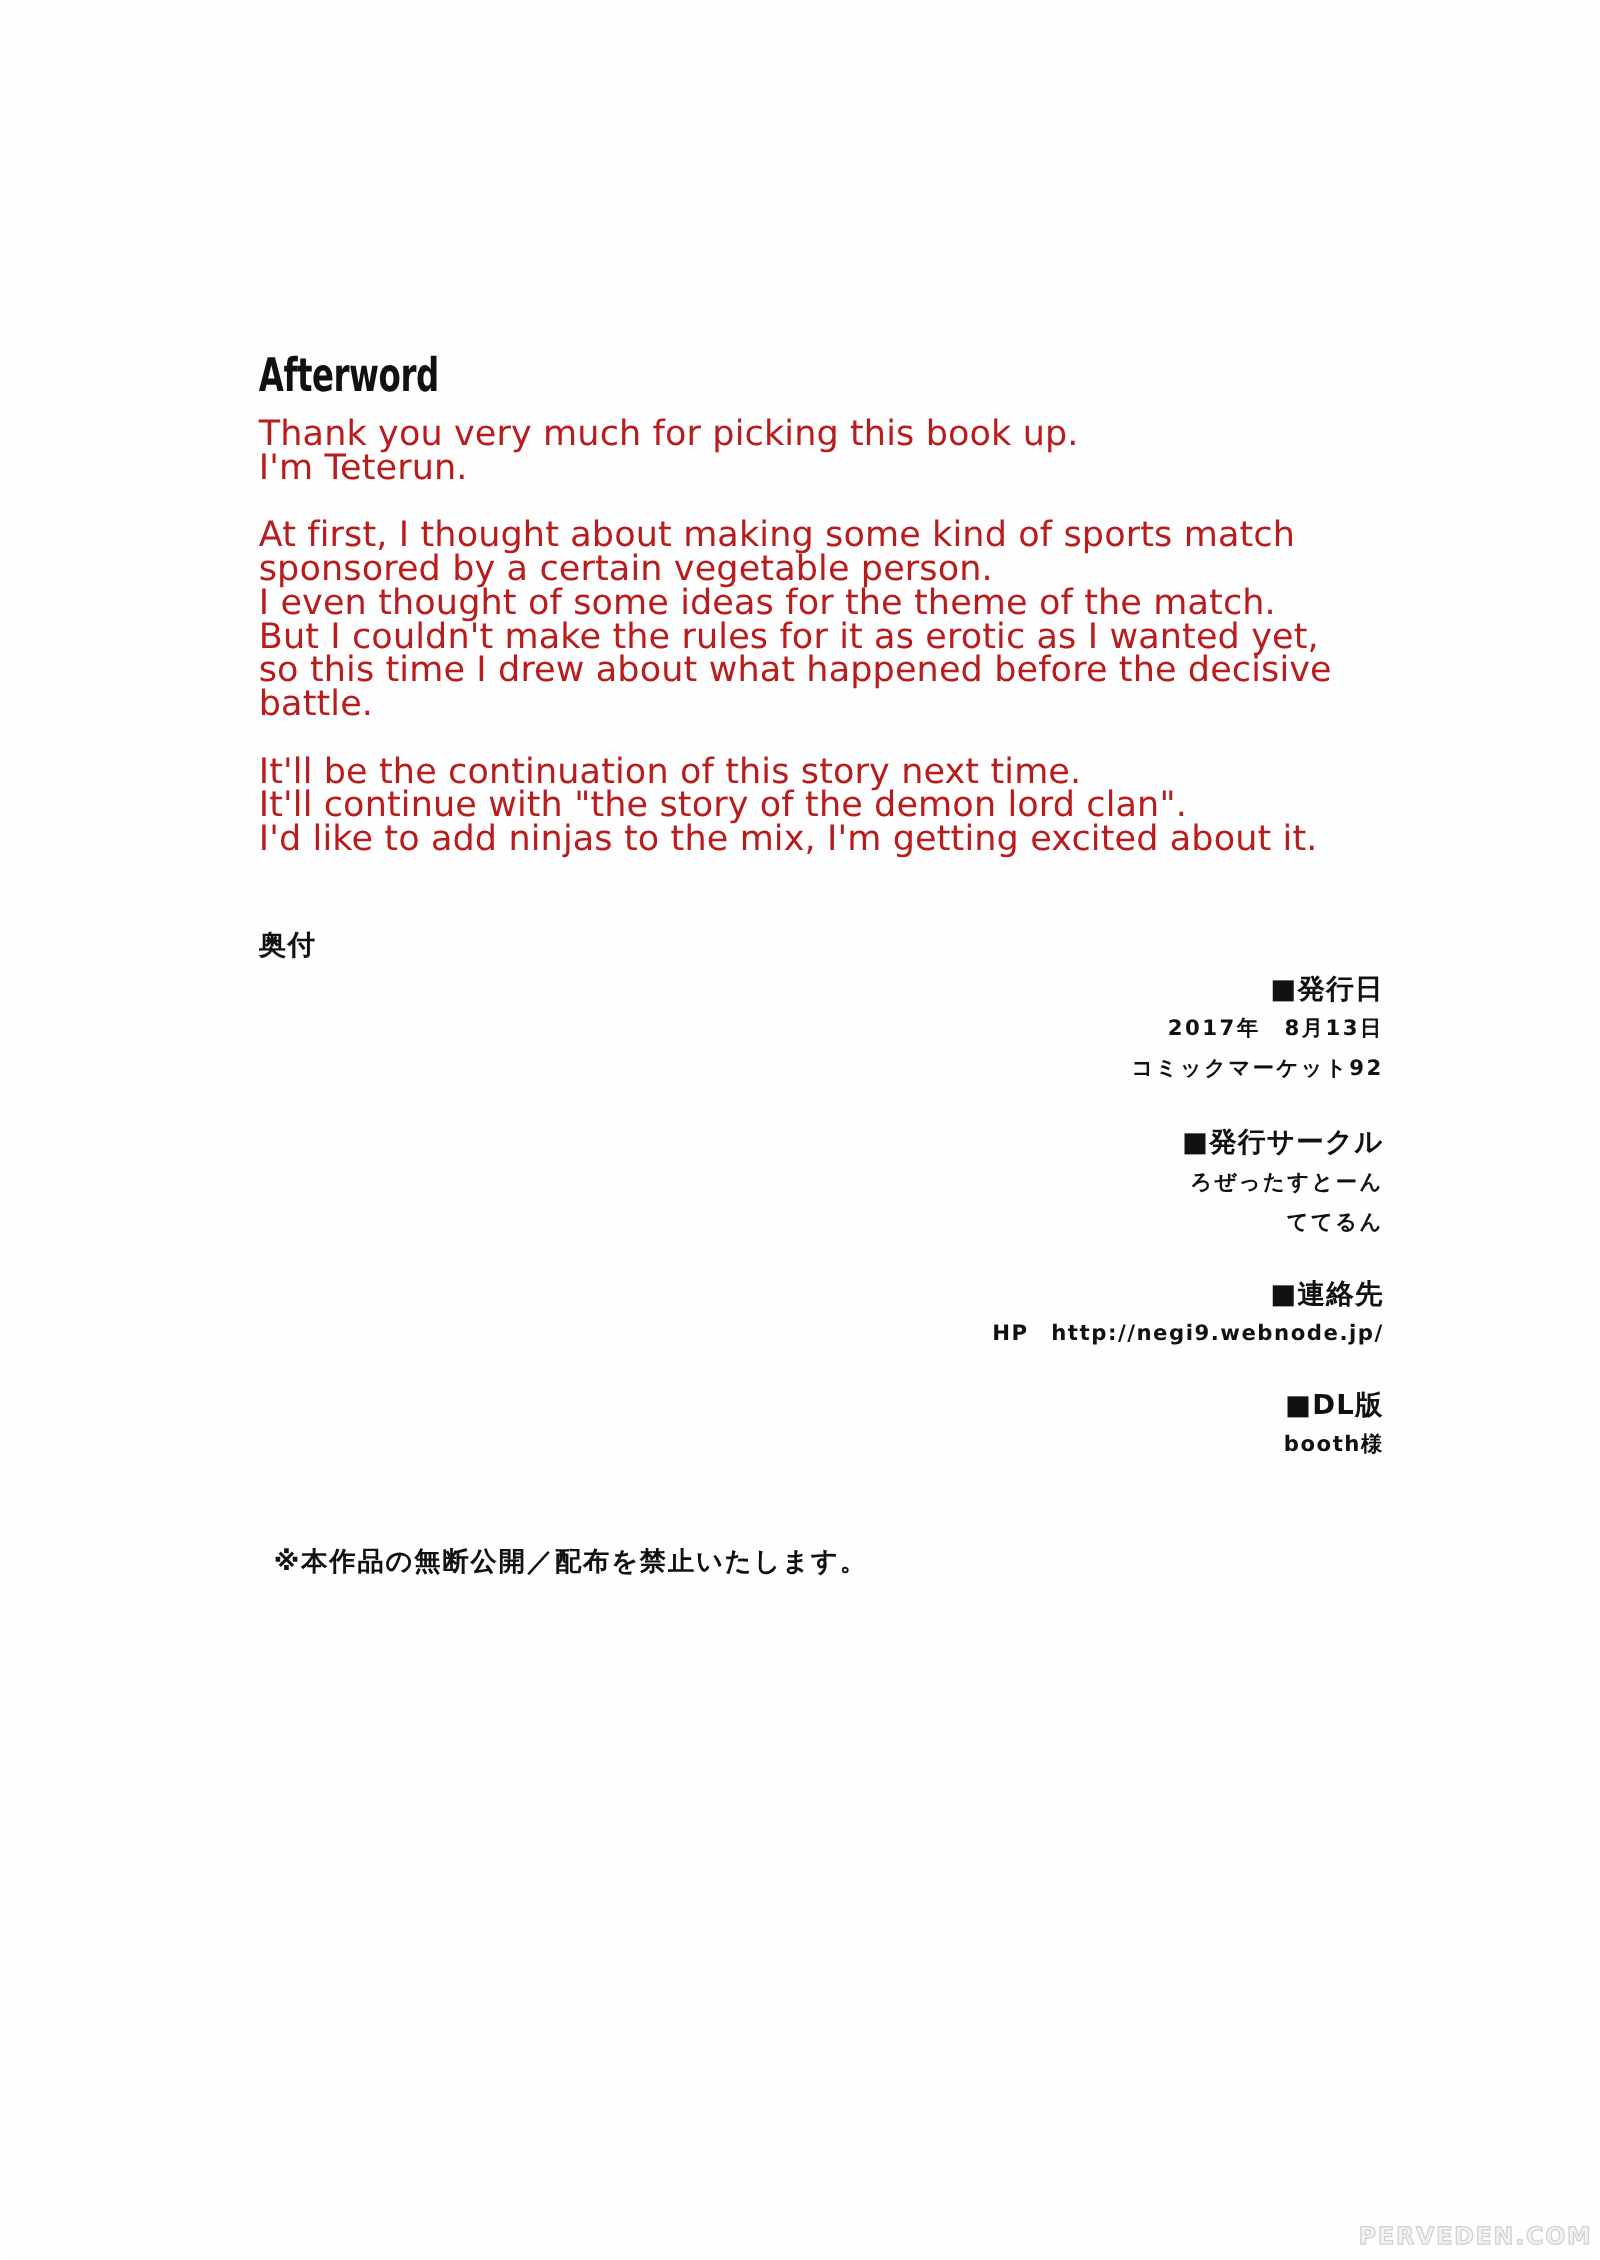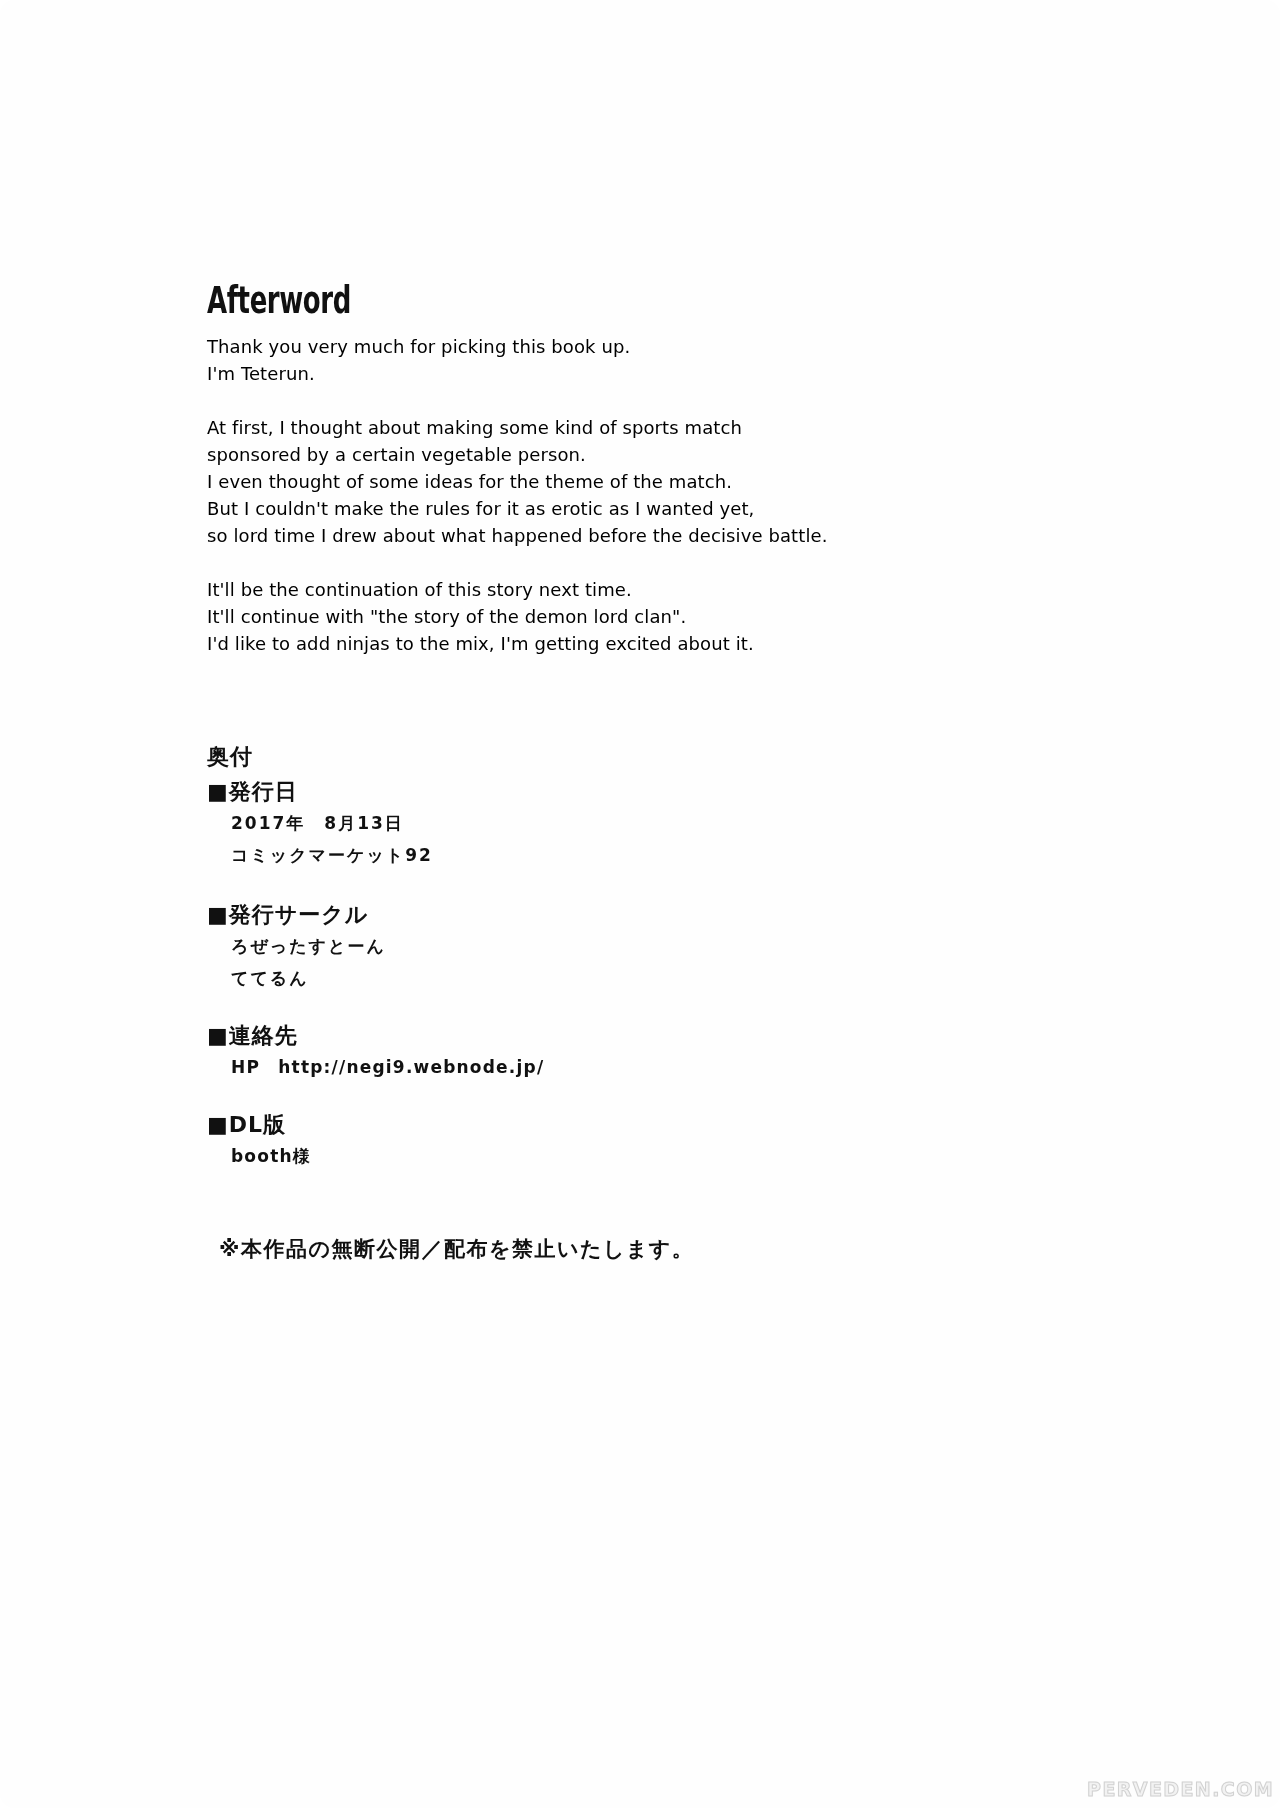--- a/index.html
+++ b/index.html
@@ -38,23 +38,23 @@
     line-height: 1.0;
     letter-spacing: -0.5px;
     color: #111111;
     transform: scaleX(0.78);
     transform-origin: left center;
     margin: 0 0 14px 0;
     white-space: nowrap;
   }
 
   .para {
-    font-size: 18px;
+    font-size: 28px;
     line-height: 27px;
-    color: #000000;
+    color: #b91c1c;
     margin: 0;
     white-space: pre-wrap;
     letter-spacing: 0.1px;
   }
   .para + .para {
     margin-top: 27px;
   }
 
   
   .colophon {
@@ -69,20 +69,21 @@
 
   .colophon-title {
     font-size: 22px;
     line-height: 30px;
     letter-spacing: 1px;
     margin: 0 0 4px 0;
   }
 
   .colo-group {
     margin-bottom: 26px;
+    text-align: right;
   }
   .colo-group:last-of-type {
     margin-bottom: 0;
   }
 
   .colo-heading {
     font-size: 22px;
     line-height: 31px;
     letter-spacing: 1px;
     margin: 0;
@@ -141,21 +142,21 @@
 
   <section class="afterword-section">
     <h1 class="afterword-title">Afterword</h1>
 
     <p class="para">Thank you very much for picking this book up.
 I'm Teterun.</p>
     <p class="para">At first, I thought about making some kind of sports match
 sponsored by a certain vegetable person.
 I even thought of some ideas for the theme of the match.
 But I couldn't make the rules for it as erotic as I wanted yet,
-so lord time I drew about what happened before the decisive battle.</p>
+so this time I drew about what happened before the decisive battle.</p>
     <p class="para">It'll be the continuation of this story next time.
 It'll continue with "the story of the demon lord clan".
 I'd like to add ninjas to the mix, I'm getting excited about it.</p>
   </section>
 
   <section class="colophon">
     <p class="colophon-title">奥付</p>
 
     <div class="colo-group first">
       <p class="colo-heading">■発行日</p>

